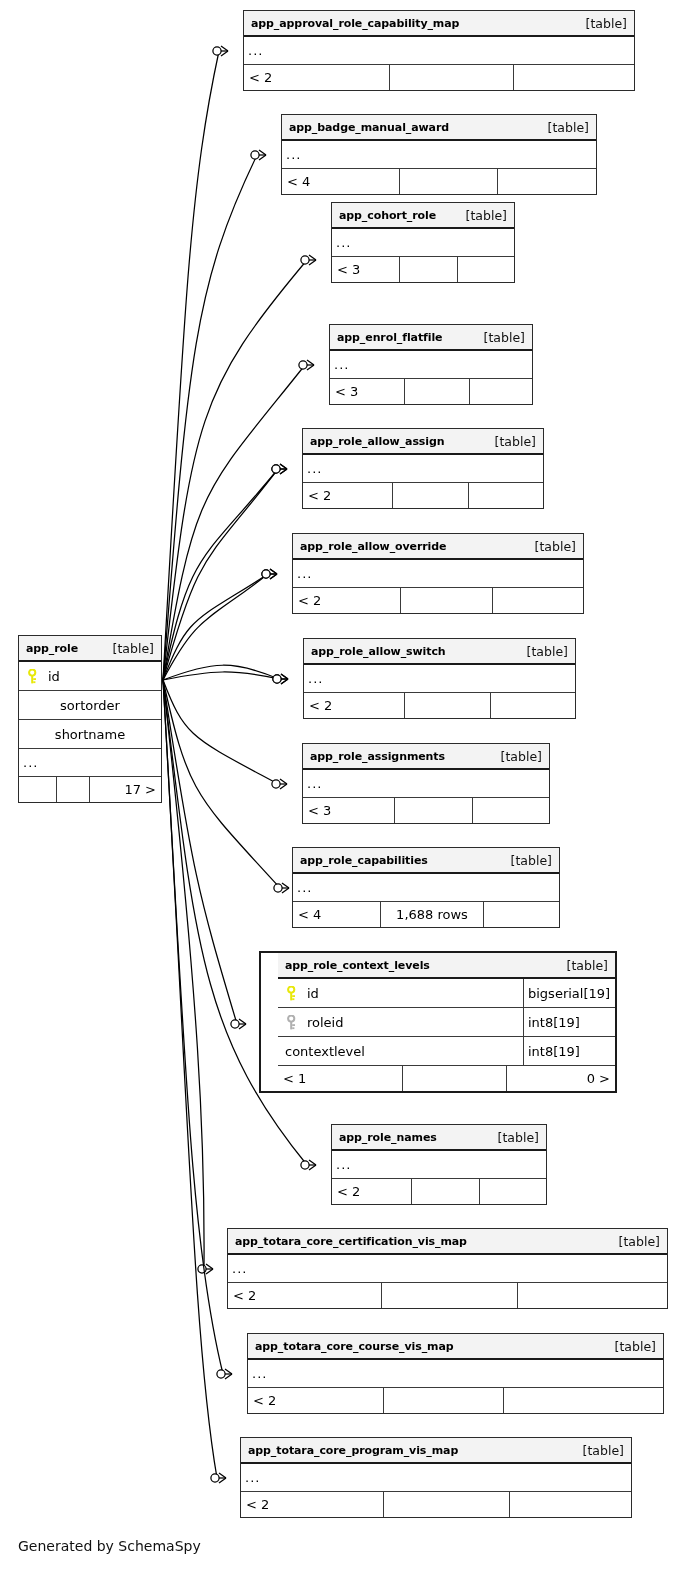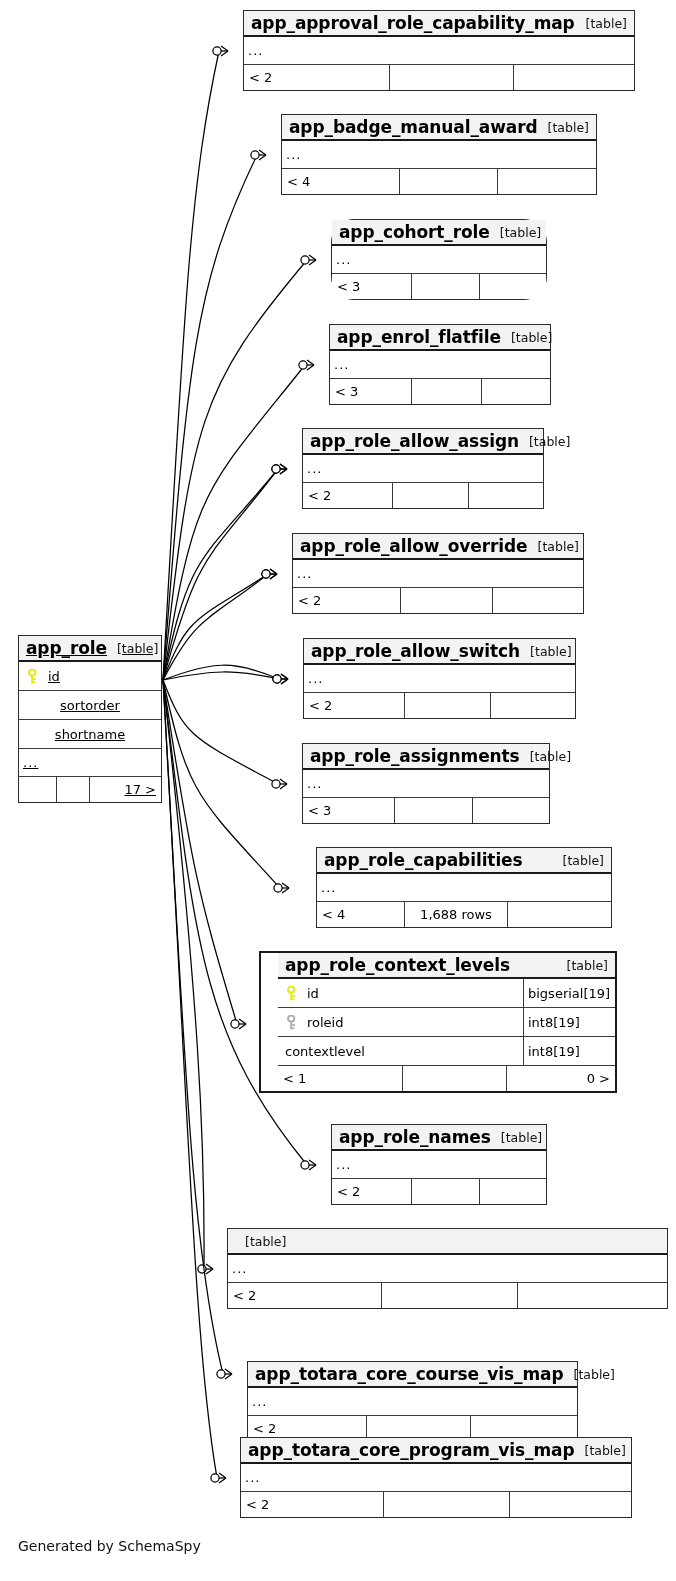--- a/index.html
+++ b/index.html
@@ -46,21 +46,21 @@
     border-bottom: 2px solid #1a1a1a;
     display: flex;
     align-items: center;
     justify-content: space-between;
     padding: 0 7px;
     height: 26px;
     white-space: nowrap;
   }
   .tbl-name {
     font-weight: bold;
-    font-size: 17px;
+    font-size: 11px;
     letter-spacing: -0.1px;
   }
   .tbl-kind {
     font-size: 12.5px;
     font-weight: normal;
     padding-left: 10px;
     color: #111;
   }
   .row {
     box-sizing: border-box;
@@ -282,33 +282,33 @@
           <span class="tbl-name">app_badge_manual_award</span>
           <span class="tbl-kind">[table]</span>
         </div>
         <div class="row ellipsis">...</div>
         <div class="foot">
           <div class="cell c-left" style="width: 118px;">&lt; 4</div>
           <div class="cell c-center" style="width: 98px;"></div>
           <div class="cell c-right" style="width: 98px; flex: 1 1 auto;"></div>
         </div>
       </div>
-      <div class="tbl" style="left: 331px; top: 219px; width: 216px; border-radius: 23px;">
+      <div class="tbl" style="left: 331px; top: 202px; width: 184px;">
         <div class="tbl-head">
           <span class="tbl-name">app_cohort_role</span>
           <span class="tbl-kind">[table]</span>
         </div>
         <div class="row ellipsis">...</div>
         <div class="foot">
           <div class="cell c-left" style="width: 80px;">&lt; 3</div>
           <div class="cell c-center" style="width: 68px;"></div>
           <div class="cell c-right" style="width: 66px; flex: 1 1 auto;"></div>
         </div>
       </div>
-      <div class="tbl" style="left: 329px; top: 324px; width: 222px;">
+      <div class="tbl" style="left: 329px; top: 324px; width: 204px;">
         <div class="tbl-head">
           <span class="tbl-name">app_enrol_flatfile</span>
           <span class="tbl-kind">[table]</span>
         </div>
         <div class="row ellipsis">...</div>
         <div class="foot">
           <div class="cell c-left" style="width: 82px;">&lt; 3</div>
           <div class="cell c-center" style="width: 70px;"></div>
           <div class="cell c-right" style="width: 68px; flex: 1 1 auto;"></div>
         </div>
@@ -354,21 +354,21 @@
           <span class="tbl-name">app_role_assignments</span>
           <span class="tbl-kind">[table]</span>
         </div>
         <div class="row ellipsis">...</div>
         <div class="foot">
           <div class="cell c-left" style="width: 101px;">&lt; 3</div>
           <div class="cell c-center" style="width: 86px;"></div>
           <div class="cell c-right" style="width: 83px; flex: 1 1 auto;"></div>
         </div>
       </div>
-      <div class="tbl" style="left: 316px; top: 847px; width: 296px;">
+      <div class="tbl" style="left: 292px; top: 847px; width: 268px;">
         <div class="tbl-head">
           <span class="tbl-name">app_role_capabilities</span>
           <span class="tbl-kind">[table]</span>
         </div>
         <div class="row ellipsis">...</div>
         <div class="foot">
           <div class="cell c-left" style="width: 88px;">&lt; 4</div>
           <div class="cell c-center" style="width: 103px;">1,688 rows</div>
           <div class="cell c-right" style="width: 75px; flex: 1 1 auto;"></div>
         </div>
@@ -425,30 +425,31 @@
         </div>
         <div class="row ellipsis">...</div>
         <div class="foot">
           <div class="cell c-left" style="width: 80px;">&lt; 2</div>
           <div class="cell c-center" style="width: 68px;"></div>
           <div class="cell c-right" style="width: 66px; flex: 1 1 auto;"></div>
         </div>
       </div>
       <div class="tbl" style="left: 227px; top: 1228px; width: 441px;">
         <div class="tbl-head">
+          <span class="tbl-name">app_totara_core_certification_vis_map</span>
           <span class="tbl-kind">[table]</span>
         </div>
         <div class="row ellipsis">...</div>
         <div class="foot">
           <div class="cell c-left" style="width: 154px;">&lt; 2</div>
           <div class="cell c-center" style="width: 136px;"></div>
           <div class="cell c-right" style="width: 149px; flex: 1 1 auto;"></div>
         </div>
       </div>
-      <div class="tbl" style="left: 247px; top: 1333px; width: 331px; margin-top: 28px;">
+      <div class="tbl" style="left: 247px; top: 1333px; width: 417px;">
         <div class="tbl-head">
           <span class="tbl-name">app_totara_core_course_vis_map</span>
           <span class="tbl-kind">[table]</span>
         </div>
         <div class="row ellipsis">...</div>
         <div class="foot">
           <div class="cell c-left" style="width: 136px;">&lt; 2</div>
           <div class="cell c-center" style="width: 120px;"></div>
           <div class="cell c-right" style="width: 121px; flex: 1 1 auto;"></div>
         </div>
@@ -458,21 +459,21 @@
           <span class="tbl-name">app_totara_core_program_vis_map</span>
           <span class="tbl-kind">[table]</span>
         </div>
         <div class="row ellipsis">...</div>
         <div class="foot">
           <div class="cell c-left" style="width: 143px;">&lt; 2</div>
           <div class="cell c-center" style="width: 126px;"></div>
           <div class="cell c-right" style="width: 121px; flex: 1 1 auto;"></div>
         </div>
       </div>
-      <div class="tbl" style="left: 18px; top: 635px; width: 144px; text-decoration: underline;">
+      <div class="tbl" style="left: 18px; top: 635px; width: 144px;">
         <div class="tbl-head">
           <span class="tbl-name">app_role</span>
           <span class="tbl-kind">[table]</span>
         </div>
         <div class="row">
           <div class="colname">
             <span class="keyicon">
               <svg width="13" height="15" viewBox="0 0 13 15">
                 <circle cx="6.2" cy="3.6" r="3.1" fill="none" stroke="#e8e80a" stroke-width="2"></circle>
                 <rect x="5.2" y="6.4" width="2" height="8" fill="#e8e80a"></rect>

